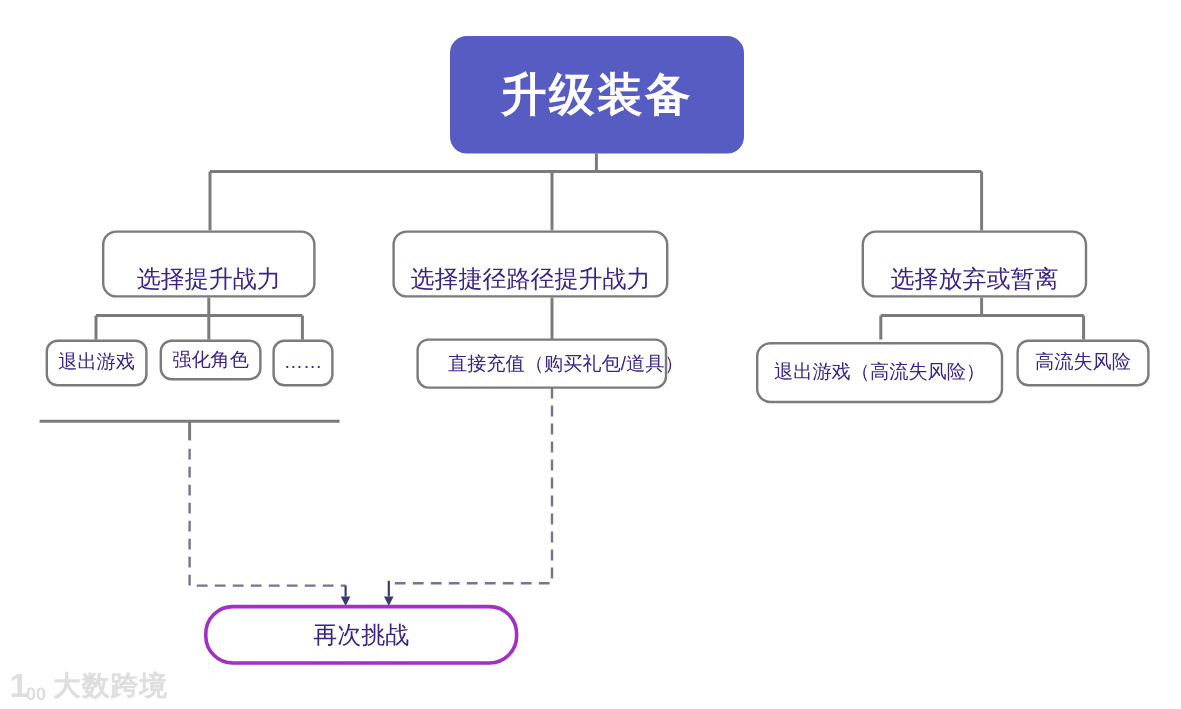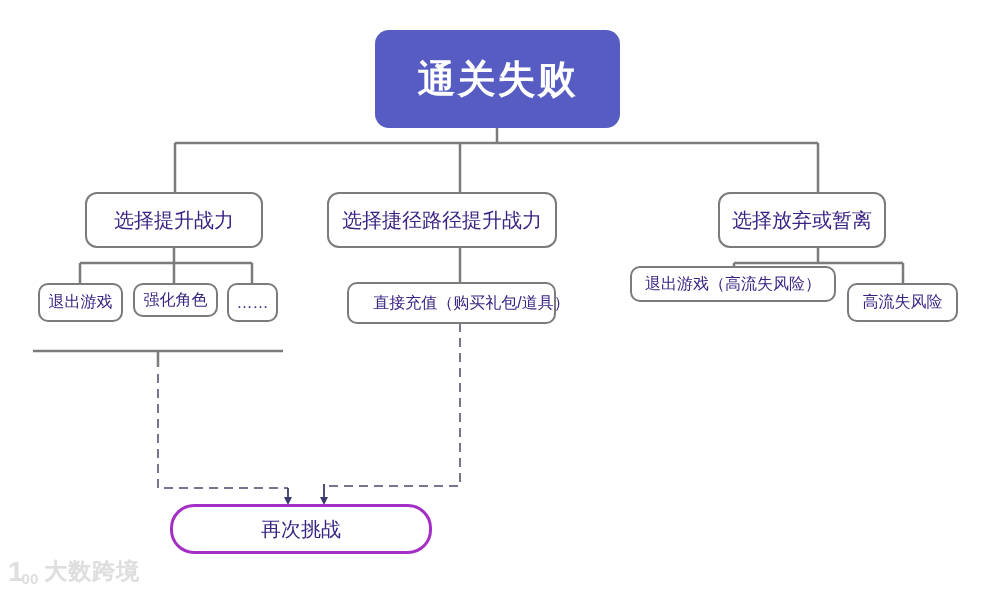--- a/index.html
+++ b/index.html
@@ -4,21 +4,21 @@
 <style>
   html,body{margin:0;padding:0;background:#ffffff;}
   body{font-family:"Liberation Sans","DejaVu Sans",sans-serif;}
   .canvas{position:relative;width:984px;height:591px;background:#ffffff;overflow:hidden;}
   .layer{position:absolute;left:0;top:0;width:984px;height:591px;pointer-events:none;}
   .node{position:absolute;box-sizing:border-box;background:#ffffff;
         display:flex;align-items:center;justify-content:center;
         color:#3b2383;white-space:nowrap;}
   .root-node{background:#575cc2;color:#ffffff;font-weight:bold;font-size:38px;
         letter-spacing:2px;border-radius:14px;border:none;}
-  .branch-node{border:2.5px solid #7b7b7b;border-radius:12px;font-size:20px;}
+  .branch-node{border:2.5px solid #7b7b7b;border-radius:12px;font-size:20px;align-items:flex-end;}
   .leaf-node{border:2px solid #7b7b7b;border-radius:10px;font-size:16px;}
   .result-node{border:3px solid #a32fc4;border-radius:24px;font-size:20px;}
   .watermark{position:absolute;left:8px;top:556px;display:flex;align-items:center;
         color:#dedede;user-select:none;}
   .wm-logo{font-size:26px;font-weight:bold;letter-spacing:-2px;line-height:1;
         display:flex;align-items:flex-start;}
   .wm-logo .one{font-size:28px;}
   .wm-logo .oo{font-size:15px;margin-top:13px;letter-spacing:0;}
   .wm-text{font-size:23px;font-weight:bold;margin-left:6px;letter-spacing:1px;
         text-shadow:0 0 1px #eeeeee;}
@@ -61,46 +61,46 @@
 
     <g>
       <path d="M288,488 L288,497" stroke="#3a3a70" stroke-width="1.8" fill="none"></path>
       <path d="M284,497 L292,497 L288,505 Z" fill="#3a3a70" stroke="none"></path>
       <path d="M324,484 L324,497" stroke="#3a3a70" stroke-width="1.8" fill="none"></path>
       <path d="M320,497 L328,497 L324,505 Z" fill="#3a3a70" stroke="none"></path>
     </g>
   </svg>
 
   <div class="node root-node" style="left:375px;top:30px;width:245px;height:98px;">
-    <span>通关失败</span>
+    <span>升级装备</span>
   </div>
 
   <div class="node branch-node" style="left:85px;top:192px;width:178px;height:56px;">
     <span>选择提升战力</span>
   </div>
   <div class="node branch-node" style="left:327px;top:192px;width:230px;height:56px;">
     <span>选择捷径路径提升战力</span>
   </div>
-  <div class="node branch-node" style="left:718px;top:192px;width:168px;height:56px;">
+  <div class="node branch-node" style="left:718px;top:192px;width:188px;height:56px;">
     <span>选择放弃或暂离</span>
   </div>
 
   <div class="node leaf-node" style="left:38px;top:283px;width:85px;height:39px;">
     <span>退出游戏</span>
   </div>
   <div class="node leaf-node" style="left:133px;top:283px;width:85px;height:34px;">
     <span>强化角色</span>
   </div>
   <div class="node leaf-node" style="left:227px;top:283px;width:51px;height:39px;">
     <span>……</span>
   </div>
   <div class="node leaf-node" style="left:347px;top:282px;width:209px;height:42px;padding-left:40px;">
     <span>直接充值（购买礼包/道具）</span>
   </div>
-  <div class="node leaf-node" style="left:630px;top:266px;width:206px;height:36px;">
+  <div class="node leaf-node" style="left:630px;top:285px;width:206px;height:51px;border-radius:12px;">
     <span>退出游戏（高流失风险）</span>
   </div>
   <div class="node leaf-node" style="left:847px;top:283px;width:111px;height:39px;">
     <span>高流失风险</span>
   </div>
 
   <div class="node result-node" style="left:170px;top:504px;width:262px;height:50px;">
     <span>再次挑战</span>
   </div>
 

